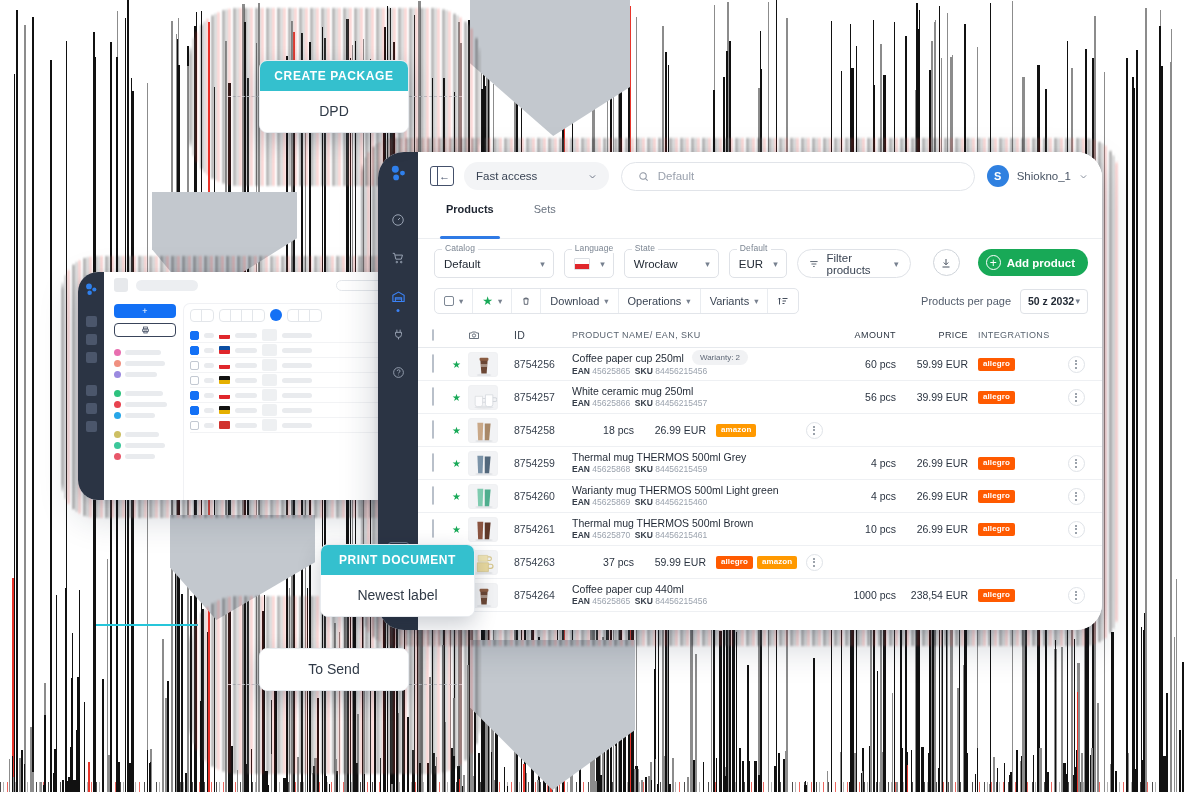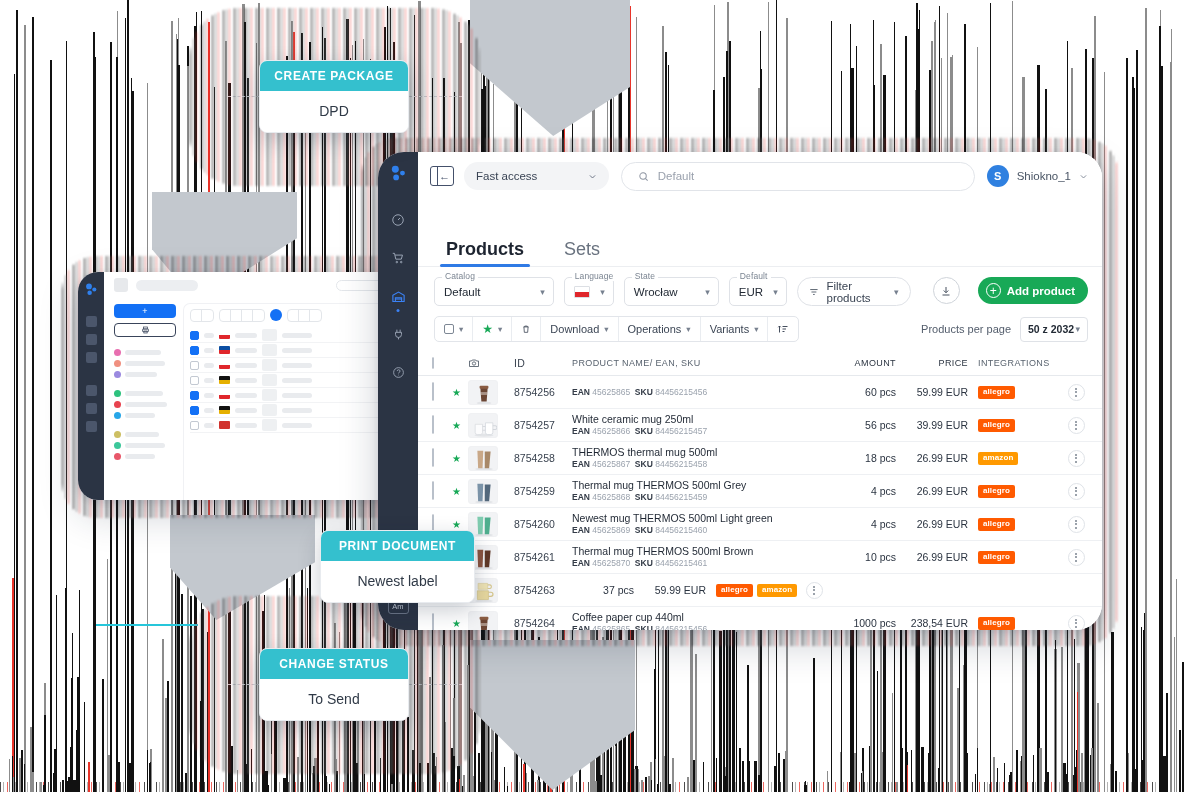--- a/index.html
+++ b/index.html
@@ -116,23 +116,22 @@
     font-size: 11.5px; color: #9aa1ad; background: #fff;
   }
   .user-chip { display: flex; align-items: center; gap: 8px; font-size: 11.5px; color: #4a5costant; color:#49536a; }
   .avatar {
     width: 22px; height: 22px; border-radius: 50%; background: #2f80e0; color: #fff;
     font-size: 11px; font-weight: bold; display: flex; align-items: center; justify-content: center;
   }
 
   .tabs { display: flex; gap: 0; padding: 0 22px; border-bottom: 1px solid #eceef1; flex: 0 0 32px; }
   .tab {
-    font-size: 18px; color: #6a7governance; color:#69727f; padding: 3px 6px 6px 6px; margin-right: 28px;
+    font-size: 11px; color: #6a7governance; color:#69727f; padding: 3px 6px 23px 6px; margin-right: 28px;
     position: relative;
-    margin-top: 36px;
   }
   .tab.active { color: #1d2430; font-weight: bold; }
   .tab.active::after {
     content: ""; position: absolute; left: 0; right: 0; bottom: -1px; height: 3px;
     background: #2f7ae5; border-radius: 2px;
   }
 
   .filters-row {
     display: flex; align-items: flex-start; gap: 10px; padding: 10px 14px 8px 16px;
     background: #fff; flex: 0 0 auto;
@@ -295,21 +294,21 @@
   }
   .callout .head {
     background: #34c0ce; color: #fff; font-size: 12px; font-weight: bold;
     letter-spacing: .6px; text-align: center; padding: 8px 0 8px;
   }
   .callout .body {
     font-size: 14px; color: #303a47; text-align: center; padding: 12px 0 13px;
     background: #fff;
   }
   #callout-package { left: 259px; top: 60px;  width: 150px; }
-  #callout-print   { left: 320px; top: 530px; width: 155px; }
+  #callout-print   { left: 320px; top: 544px; width: 155px; }
   #callout-status  { left: 259px; top: 648px; width: 150px; }
 
   
   .dashed {
     position: absolute; height: 0; border-top: 1.4px dashed #cfd4da;
   }
   .teal-line { position: absolute; height: 2px; background: #26c6da; }
 </style>
 </head>
 <body>
@@ -1240,20 +1239,24 @@
               <div class="c-img">
                 <span class="thumb"><svg viewBox="0 0 40 34" width="30" height="25">
                     <ellipse cx="20" cy="30" rx="10" ry="2" fill="#e3e5e8"></ellipse>
                     <path d="M15 9h10l-1.4 19h-7.2z" fill="#6b4634"></path>
                     <rect x="14" y="6.5" width="12" height="4" rx="1.3" fill="#8a5c42"></rect>
                     <rect x="15" y="15" width="10" height="4" fill="#d8cfc6" opacity=".55"></rect>
                   </svg></span>
               </div>
               <div class="c-id">8754256</div>
               <div class="c-name">
+                <div class="name-line">
+                  <span class="pname">Coffee paper cup 250ml</span>
+                  <span class="variant-badge">Warianty: 2</span>
+                </div>
                 <div class="pmeta"><b>EAN</b> 45625865 &nbsp;<b>SKU</b> 84456215456</div>
               </div>
               <div class="c-amt">60 pcs</div>
               <div class="c-price">59.99 EUR</div>
               <div class="c-integ">
                 <span class="tag allegro">allegro</span>
               </div>
               <div class="c-menu">
                 <span class="kebab">
                   <i></i>
@@ -1298,26 +1301,20 @@
               <div class="c-check"><span class="chk"></span></div>
               <div class="c-star">★</div>
               <div class="c-img">
                 <span class="thumb"><svg viewBox="0 0 40 34" width="30" height="25">
                     <ellipse cx="20" cy="30" rx="12" ry="2" fill="#e3e5e8"></ellipse>
                     <path d="M11 5h8l-1 24h-6z" fill="#c9a888"></path>
                     <path d="M21 6h8l-2 23h-6z" fill="#a88868"></path>
                   </svg></span>
               </div>
               <div class="c-id">8754258</div>
-              <div class="c-name">
-                <div class="name-line">
-                  <span class="pname">THERMOS thermal mug 500ml</span>
-                </div>
-                <div class="pmeta"><b>EAN</b> 45625867 &nbsp;<b>SKU</b> 84456215458</div>
-              </div>
               <div class="c-amt">18 pcs</div>
               <div class="c-price">26.99 EUR</div>
               <div class="c-integ">
                 <span class="tag amazon">amazon</span>
               </div>
               <div class="c-menu">
                 <span class="kebab">
                   <i></i>
                   <i></i>
                   <i></i>
@@ -1360,21 +1357,21 @@
               <div class="c-img">
                 <span class="thumb"><svg viewBox="0 0 40 34" width="30" height="25">
                     <ellipse cx="20" cy="30" rx="12" ry="2" fill="#e3e5e8"></ellipse>
                     <path d="M11 5h8l-1 24h-6z" fill="#7ecbaf"></path>
                     <path d="M21 6h8l-2 23h-6z" fill="#4fae8e"></path>
                   </svg></span>
               </div>
               <div class="c-id">8754260</div>
               <div class="c-name">
                 <div class="name-line">
-                  <span class="pname">Newest mug THERMOS 500ml Light green</span>
+                  <span class="pname">Warianty mug THERMOS 500ml Light green</span>
                 </div>
                 <div class="pmeta"><b>EAN</b> 45625869 &nbsp;<b>SKU</b> 84456215460</div>
               </div>
               <div class="c-amt">4 pcs</div>
               <div class="c-price">26.99 EUR</div>
               <div class="c-integ">
                 <span class="tag allegro">allegro</span>
               </div>
               <div class="c-menu">
                 <span class="kebab">
@@ -1482,17 +1479,16 @@
     <div class="head">CREATE PACKAGE</div>
     <div class="body">DPD</div>
   </div>
 
   <div class="callout" id="callout-print">
     <div class="head">PRINT DOCUMENT</div>
     <div class="body">Newest label</div>
   </div>
 
   <div class="callout" id="callout-status">
-    <div class="head">CHANGE STATUS</div>
     <div class="body">To Send</div>
   </div>
 
 </div>
 
 </body></html>

